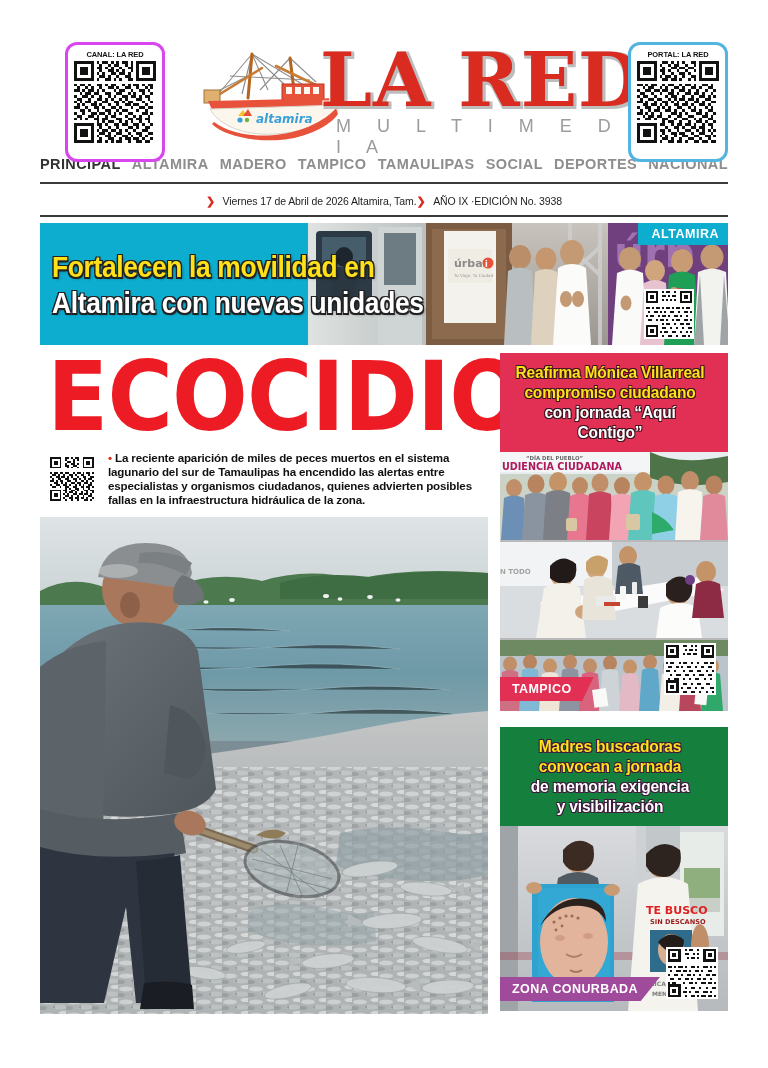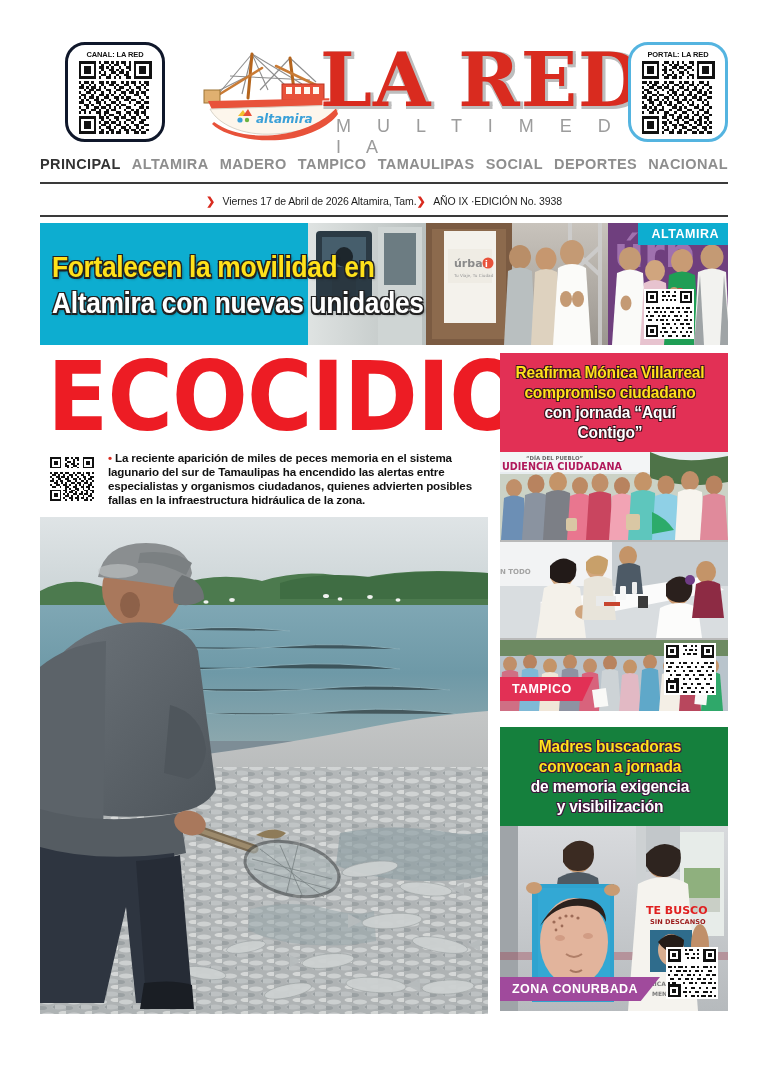--- a/index.html
+++ b/index.html
@@ -17,23 +17,23 @@
   }
 
   
   .masthead {
     position: relative;
     height: 118px;
     margin: 34px 40px 0 40px;
   }
   .qr-box {
     position: absolute; top: 8px;
-    width: 100px; height: 100px;
-    border: 3px solid #0f172a;
-    border-radius: 20px;
+    width: 100px; height: 120px;
+    border: 3px solid #d946ef;
+    border-radius: 12px;
     background: #fff;
     padding: 4px 5px 5px 5px;
     display: flex; flex-direction: column; align-items: center;
   }
   .qr-box.left { left: 25px; }
   .qr-box.right { right: 0px; border-color: #54b4e0; }
   .qr-label {
     font-size: 7.5px; font-weight: bold; letter-spacing: -0.1px;
     color: #111; white-space: nowrap; margin-bottom: 2px; margin-top: 1px;
   }
@@ -554,21 +554,21 @@
             <path d="M8 18h2v1H8zM12 18h2v1h-2zM15 18h1v1h-1zM19 18h2v1h-2zM22 18h2v1h-2z"></path>
             <path d="M9 19h1v1H9zM11 19h2v1h-2zM14 19h1v1h-1zM17 19h1v1h-1zM20 19h1v1h-1zM23 19h1v1h-1z"></path>
             <path d="M8 20h1v1H8zM10 20h1v1h-1zM13 20h2v1h-2zM16 20h2v1h-2zM19 20h2v1h-2zM22 20h1v1h-1z"></path>
             <path d="M9 21h2v1H9zM12 21h1v1h-1zM15 21h1v1h-1zM18 21h1v1h-1zM21 21h2v1h-2z"></path>
             <path d="M8 22h1v1H8zM11 22h2v1h-2zM14 22h2v1h-2zM17 22h2v1h-2zM20 22h1v1h-1zM23 22h1v1h-1z"></path>
             <path d="M9 23h1v1H9zM12 23h1v1h-1zM15 23h1v1h-1zM19 23h2v1h-2zM22 23h1v1h-1z"></path>
           </g>
         </svg>
         <div class="lead-text">
           <span class="dot">•</span>
-          <span>La reciente aparición de miles de peces memoria en el sistema lagunario del sur de Tamaulipas ha encendido las alertas entre especialistas y organismos ciudadanos, quienes advierten posibles fallas en la infraestructura hidráulica de la zona.</span>
+          <span>La reciente aparición de miles de peces muertos en el sistema lagunario del sur de Tamaulipas ha encendido las alertas entre especialistas y organismos ciudadanos, quienes advierten posibles fallas en la infraestructura hidráulica de la zona.</span>
         </div>
       </div>
 
       <div class="hero-photo">
         <svg width="448" height="497" viewBox="0 0 448 497" preserveAspectRatio="none">
           <defs>
             <linearGradient id="sky" x1="0" y1="0" x2="0" y2="1">
               <stop offset="0" stop-color="#dfe4e6"></stop>
                 <stop offset="1" stop-color="#c9d2d4"></stop>
             </linearGradient>

